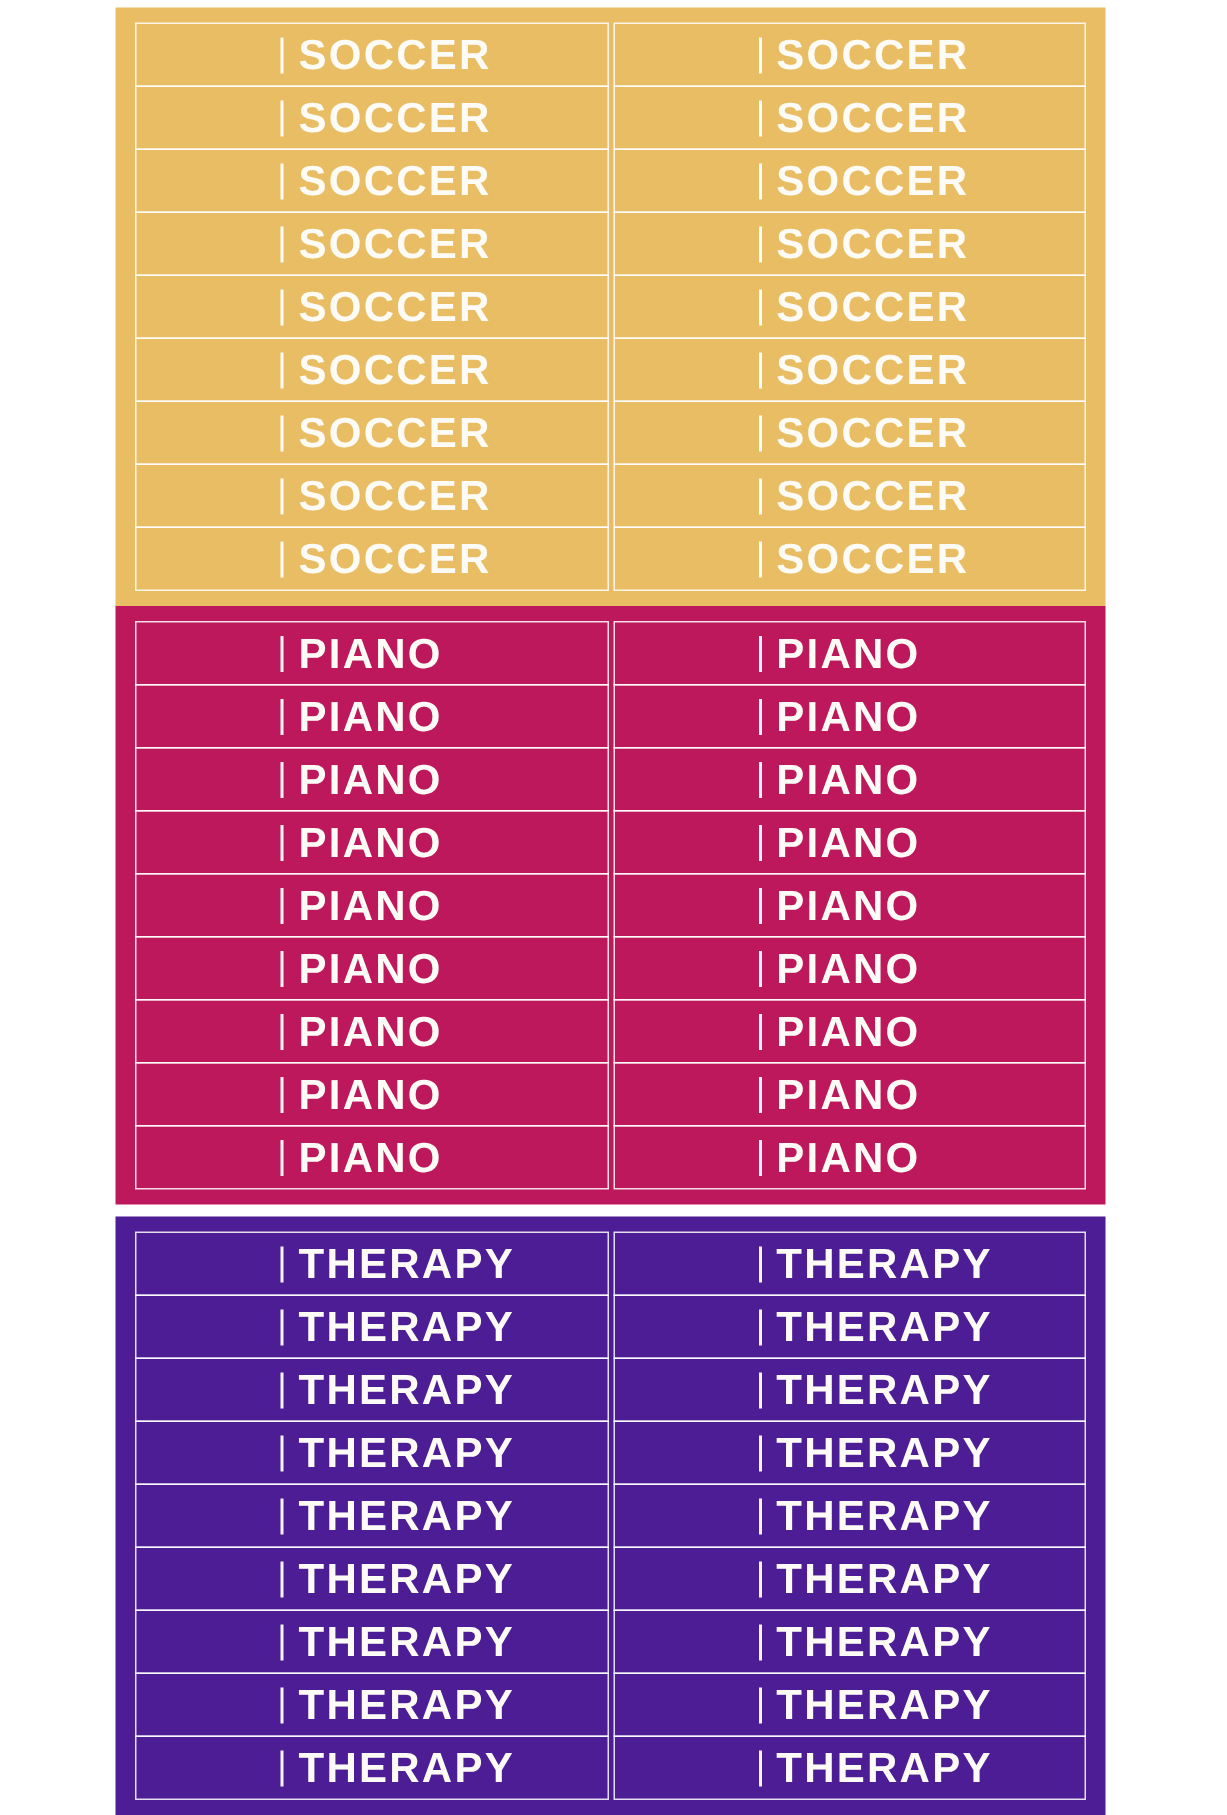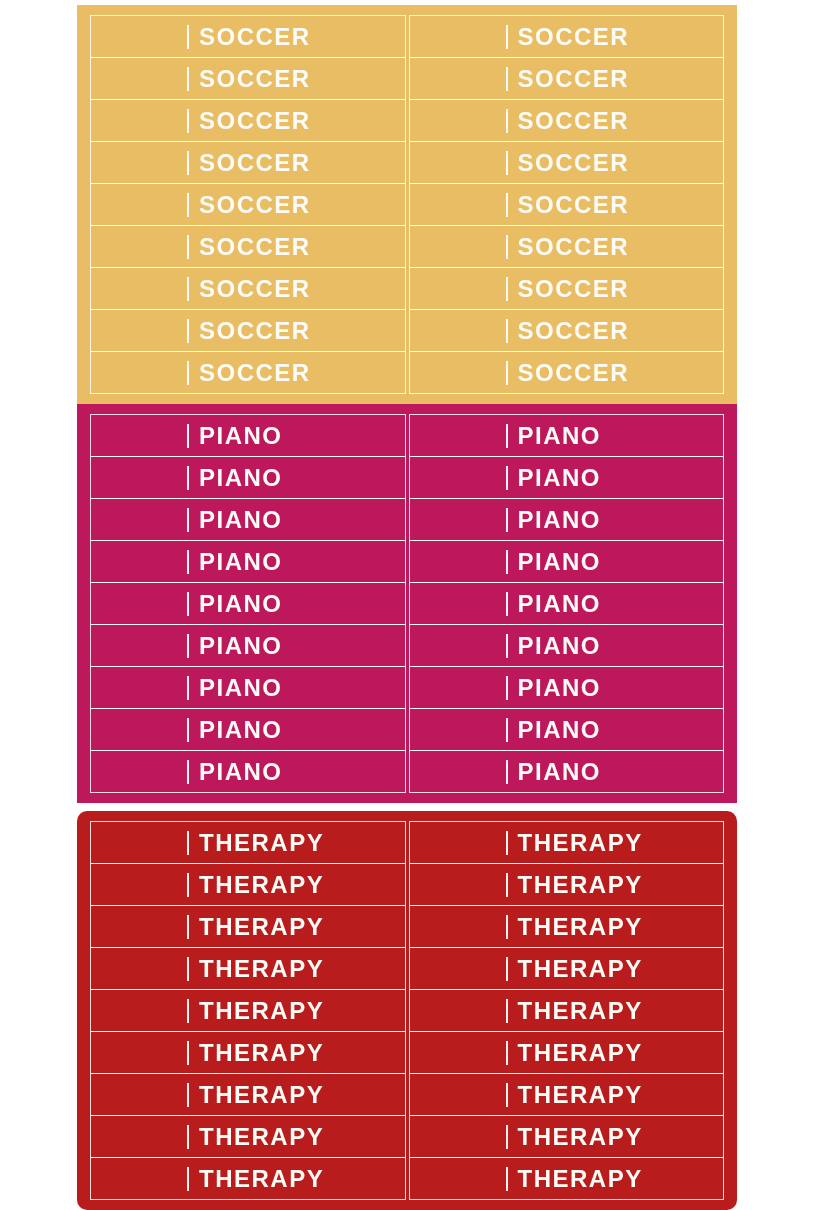--- a/index.html
+++ b/index.html
@@ -42,21 +42,21 @@
     overflow: hidden;
   }
   .flag {
     flex: none;
     width: 2px;
     height: 24px;
     background: var(--bar-color, rgba(255,255,255,0.95));
     margin-right: 10px;
   }
   .label {
-    font-size: 24px;
+    font-size: 28px;
     font-weight: 700;
     letter-spacing: 1.5px;
     line-height: 1;
     color: var(--text-color, #fdfbf6);
     white-space: nowrap;
   }
 </style>
 </head>
 <body style="background: rgb(255, 255, 255);">
 
@@ -238,21 +238,21 @@
         <div class="cell">
     <span class="flag"></span>
     <span class="label">PIANO</span>
   </div>
         <div class="cell">
     <span class="flag"></span>
     <span class="label">PIANO</span>
   </div>
       </div>
     </section>
-    <section class="block block--therapy" style="background: #b91c1c; border-radius: 10px;">
+    <section class="block block--therapy" style="background: #4c1d95;">
       <div class="row">
         <div class="cell">
     <span class="flag"></span>
     <span class="label">THERAPY</span>
   </div>
         <div class="cell">
     <span class="flag"></span>
     <span class="label">THERAPY</span>
   </div>
       </div>

